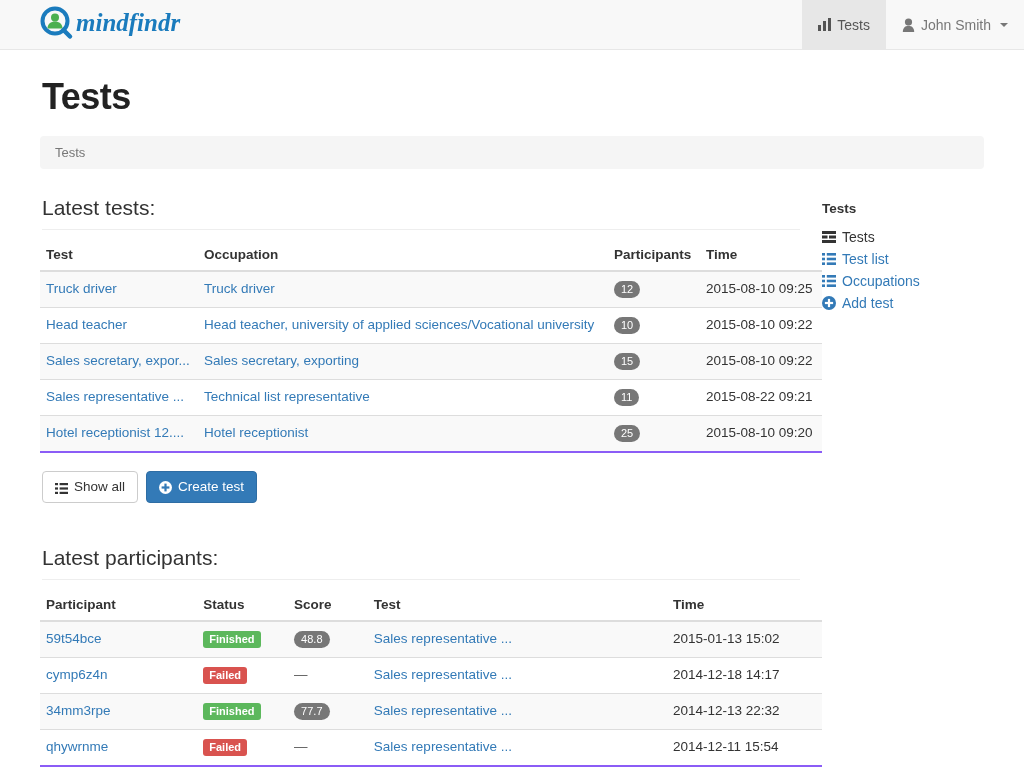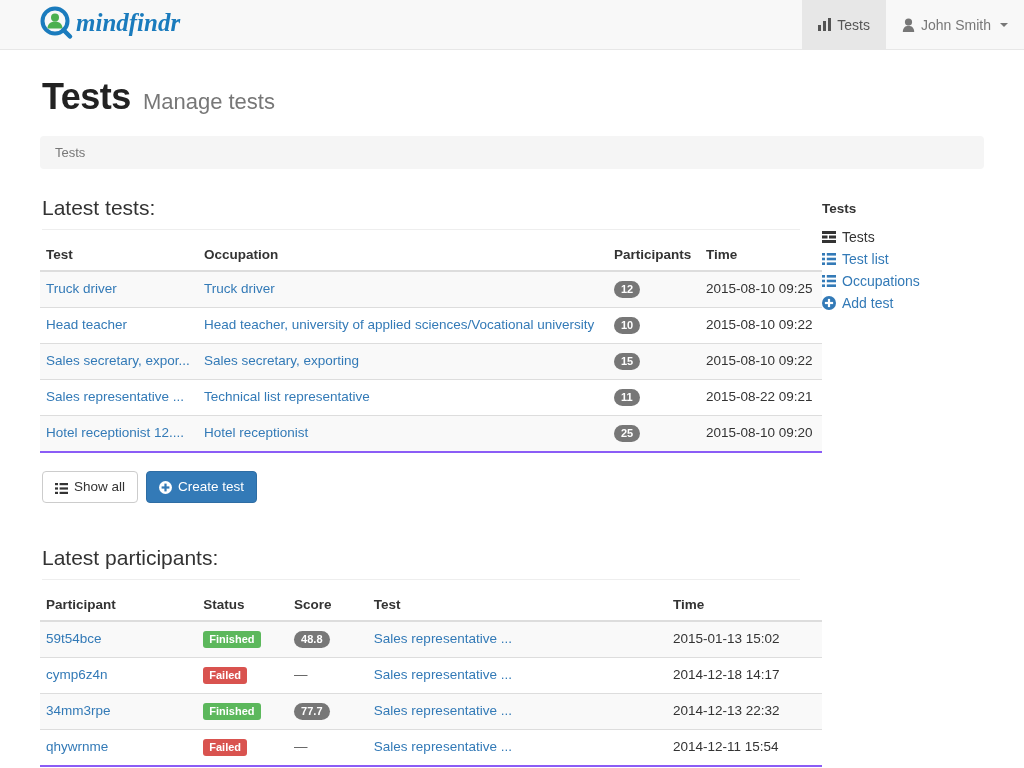--- a/index.html
+++ b/index.html
@@ -141,21 +141,21 @@
   .p-test   { width: 270px; }
   .p-time   { width: 140px; white-space: nowrap; }
 
   .badge-count {
     display: inline-block;
     min-width: 24px;
     padding: 3px 7px;
     background: #777777;
     color: #ffffff;
     font-size: 11px;
-    font-weight: bold;
+    font-weight: normal;
     line-height: 1;
     text-align: right;
     border-radius: 10px;
   }
   .label-tag {
     display: inline-block;
     padding: 3px 6px 3px 6px;
     color: #ffffff;
     font-size: 11px;
     font-weight: bold;
@@ -251,21 +251,20 @@
       <span>John Smith</span>
       <span class="caret"></span>
     </a>
   </div>
 </div>
 
 <div class="container">
 
   <div class="page-head">
     <span class="page-title">Tests</span>
-    <span class="page-subtitle">Manage tests</span>
   </div>
 
   <div class="breadcrumb">
     <span>Tests</span>
   </div>
 
   <div class="cols">
 
     <div class="main-col">
 

